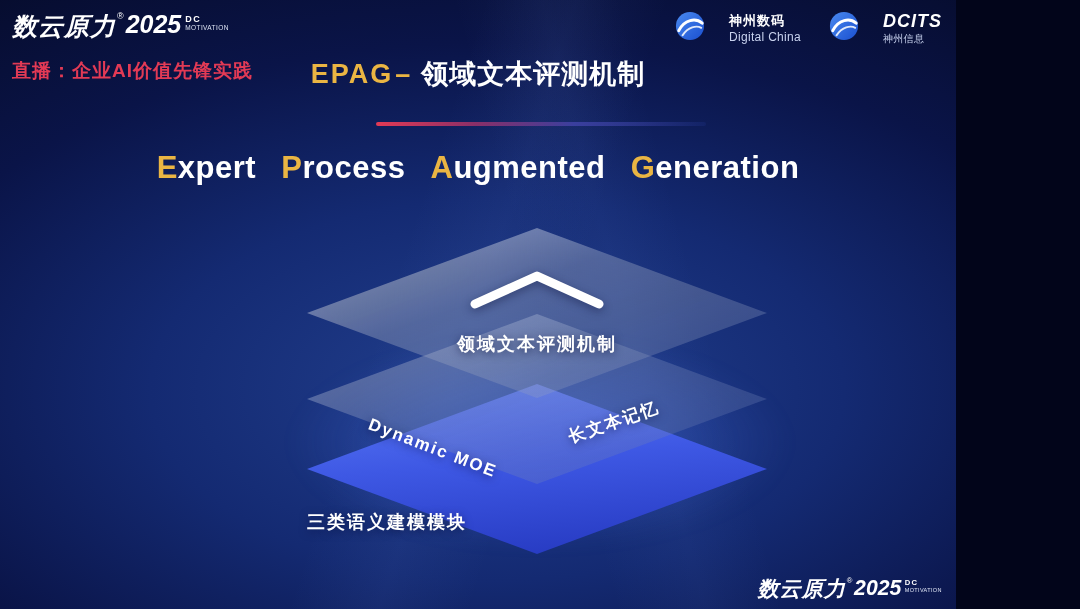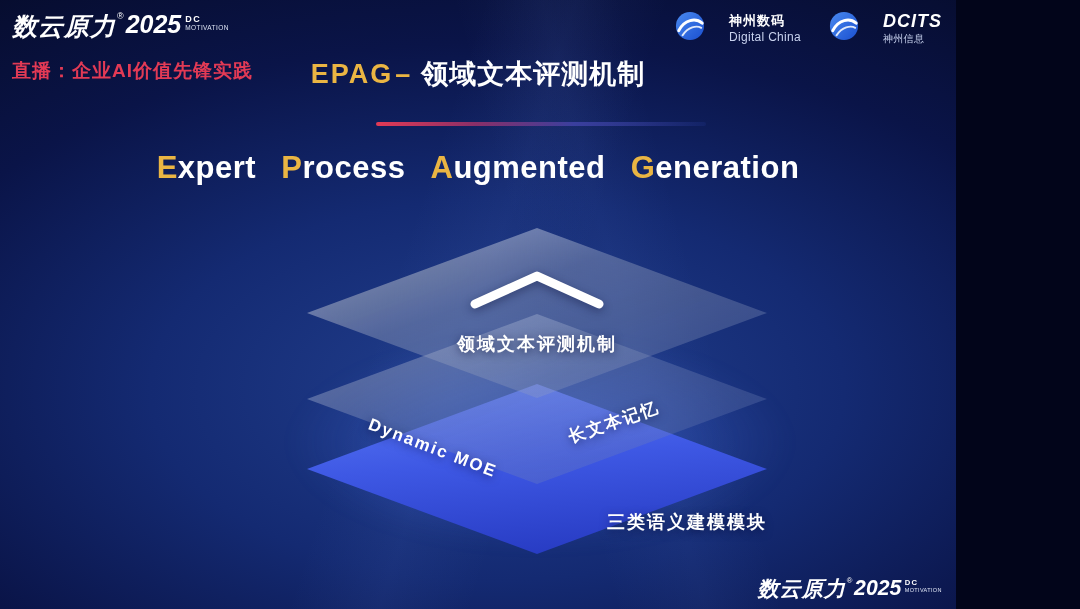--- a/index.html
+++ b/index.html
@@ -73,21 +73,21 @@
 
   .chevron { position:absolute; left:160px; top:40px; z-index:5;
     filter:drop-shadow(0 3px 5px rgba(5,10,50,0.4)); }
   .label { position:absolute; z-index:6; color:#fff; font-weight:700;
     text-shadow:0 2px 8px rgba(5,10,50,0.55); }
   .label-top { left:0; top:104px; width:100%; text-align:center; font-size:18px; letter-spacing:2px; }
   .label-dynamic { left:62px; top:186px; font-size:17px; letter-spacing:2px;
     font-weight:600; transform:rotate(21deg); transform-origin:left center; }
   .label-memory { left:262px; top:198px; font-size:17px; letter-spacing:2px;
     transform:rotate(-19deg); transform-origin:left center; }
-  .label-bottom { left:0; top:282px; width:100%; text-align:right; font-size:18px; letter-spacing:2px; }
+  .label-bottom { left:0; top:282px; width:100%; text-align:left; font-size:18px; letter-spacing:2px; }
 </style>
 </head>
 <body>
 
 <div class="slide">
   <div class="beam"></div>
   <div class="glow"></div>
 
   <svg width="0" height="0" style="position:absolute">
     <defs>

